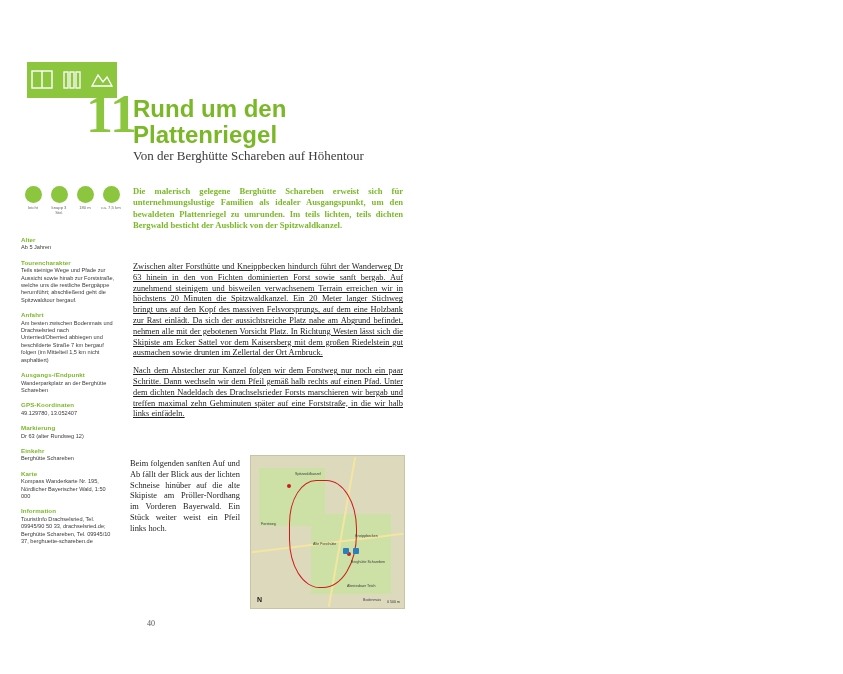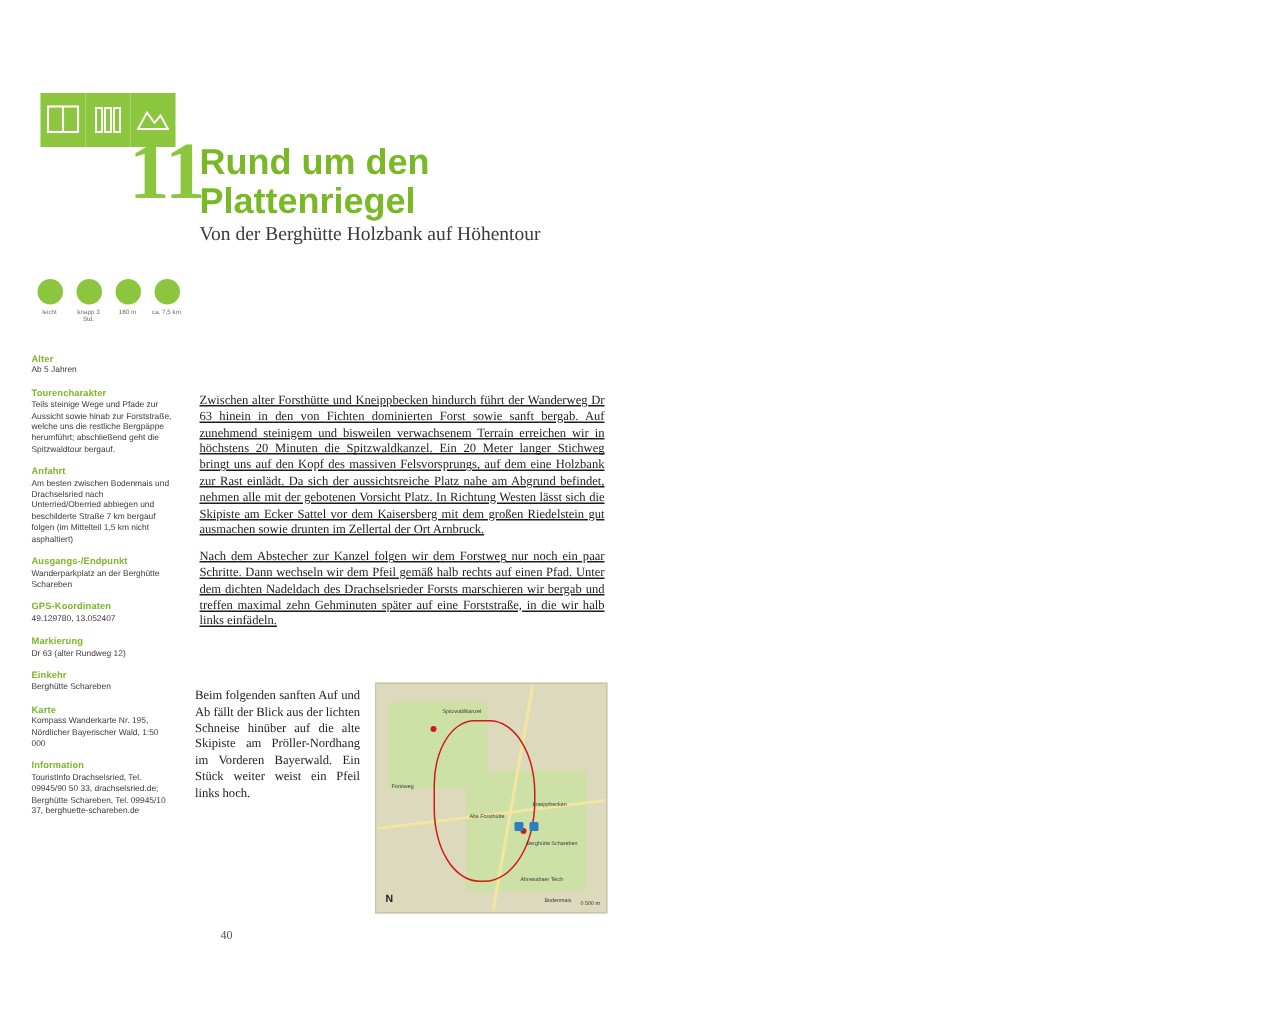--- a/index.html
+++ b/index.html
@@ -128,21 +128,21 @@
       </div>
       <div class="icon-box">
         <svg width="22" height="26" viewBox="0 0 22 26">
             <path d="M1 19 L7 8 L12 15 L16 10 L21 19 Z" fill="none" stroke="#fff" stroke-width="1.3"></path>
           </svg>
       </div>
     </div>
 
     <div class="tour-number">11</div>
     <div class="tour-title">Rund um den Plattenriegel</div>
-    <div class="tour-sub">Von der Berghütte Holzbank auf Höhentour</div>
+    <div class="tour-sub">Von der Berghütte Schareben auf Höhentour</div>
 
     <div class="picto-row">
       <div class="picto">
         <div class="circ"></div>
         <span class="lbl">leicht</span>
       </div>
       <div class="picto">
         <div class="circ"></div>
         <span class="lbl">knapp 3 Std.</span>
       </div>
@@ -188,20 +188,21 @@
       <div class="info-block">
         <h4>Karte</h4>
         <div>Kompass Wanderkarte Nr. 195, Nördlicher Bayerischer Wald, 1:50 000</div>
       </div>
       <div class="info-block">
         <h4>Information</h4>
         <div>TouristInfo Drachselsried, Tel. 09945/90 50 33, drachselsried.de; Berghütte Schareben, Tel. 09945/10 37, berghuette-schareben.de</div>
       </div>
     </div>
 
+    <div class="intro">Die malerisch gelegene Berghütte Schareben erweist sich für unternehmungslustige Familien als idealer Ausgangspunkt, um den bewaldeten Plattenriegel zu umrunden. Im teils lichten, teils dichten Bergwald besticht der Ausblick von der Spitzwaldkanzel.</div>
 
     <div class="body-left">
       <p>Zwischen alter Forsthütte und Kneippbecken hindurch führt der Wanderweg Dr 63 hinein in den von Fichten dominierten Forst sowie sanft bergab. Auf zunehmend steinigem und bisweilen verwachsenem Terrain erreichen wir in höchstens 20 Minuten die Spitzwaldkanzel. Ein 20 Meter langer Stichweg bringt uns auf den Kopf des massiven Felsvorsprungs, auf dem eine Holzbank zur Rast einlädt. Da sich der aussichtsreiche Platz nahe am Abgrund befindet, nehmen alle mit der gebotenen Vorsicht Platz. In Richtung Westen lässt sich die Skipiste am Ecker Sattel vor dem Kaisersberg mit dem großen Riedelstein gut ausmachen sowie drunten im Zellertal der Ort Arnbruck.</p>
       <p>Nach dem Abstecher zur Kanzel folgen wir dem Forstweg nur noch ein paar Schritte. Dann wechseln wir dem Pfeil gemäß halb rechts auf einen Pfad. Unter dem dichten Nadeldach des Drachselsrieder Forsts marschieren wir bergab und treffen maximal zehn Gehminuten später auf eine Forststraße, in die wir halb links einfädeln.</p>
     </div>
 
     <div class="body-left-narrow">
       <p>Beim folgenden sanften Auf und Ab fällt der Blick aus der lichten Schneise hinüber auf die alte Skipiste am Pröller-Nordhang im Vorderen Bayerwald. Ein Stück weiter weist ein Pfeil links hoch.</p>
     </div>
 

